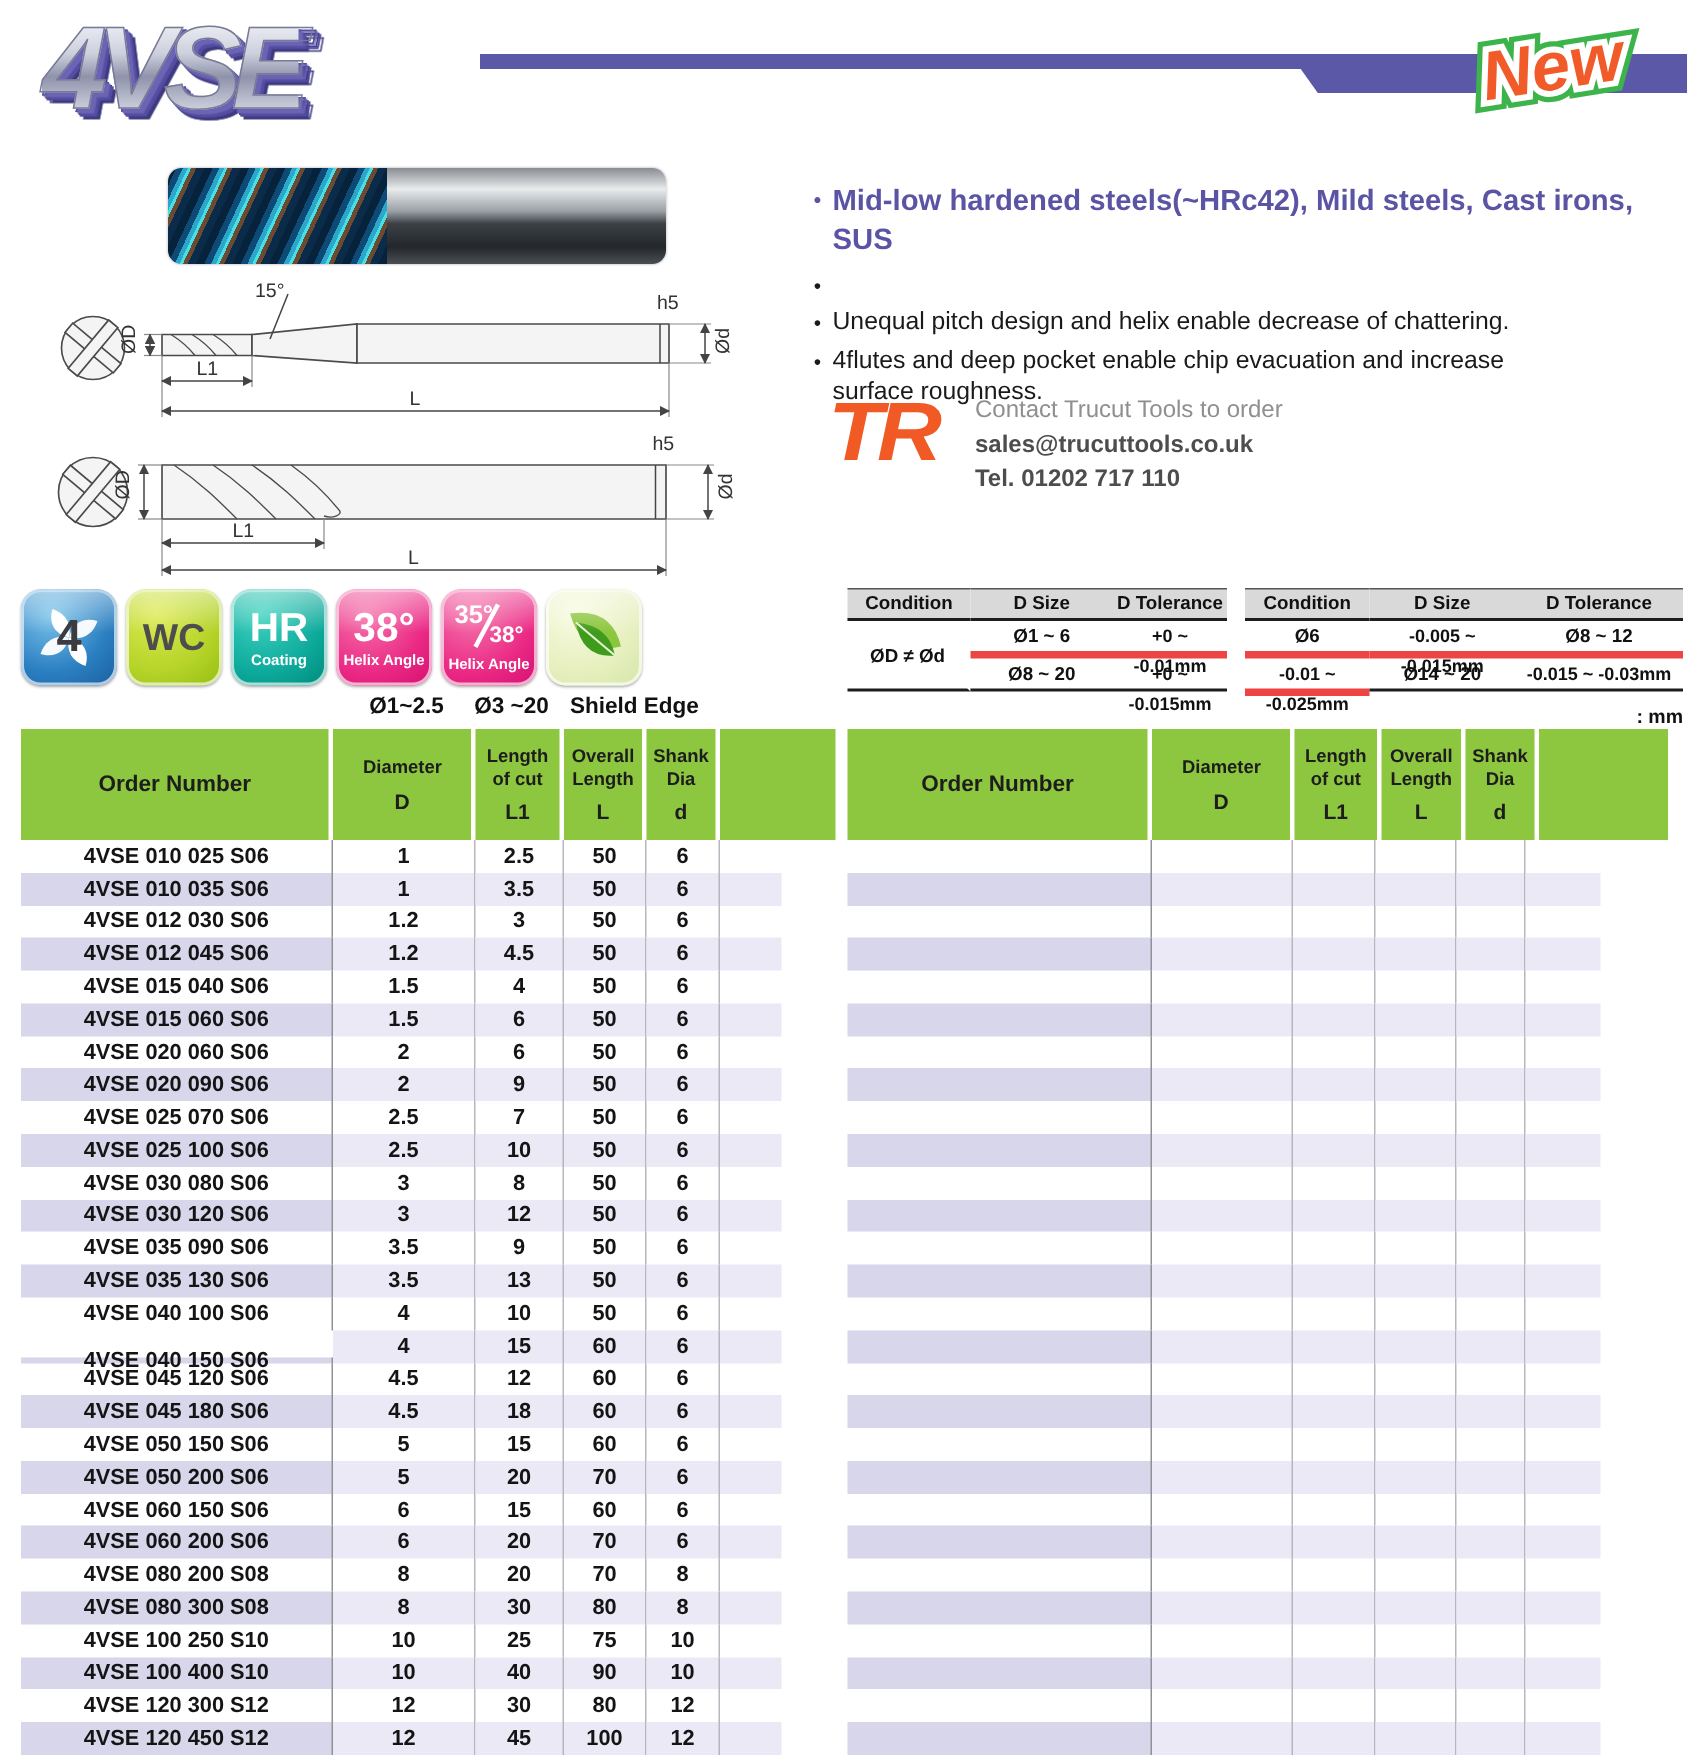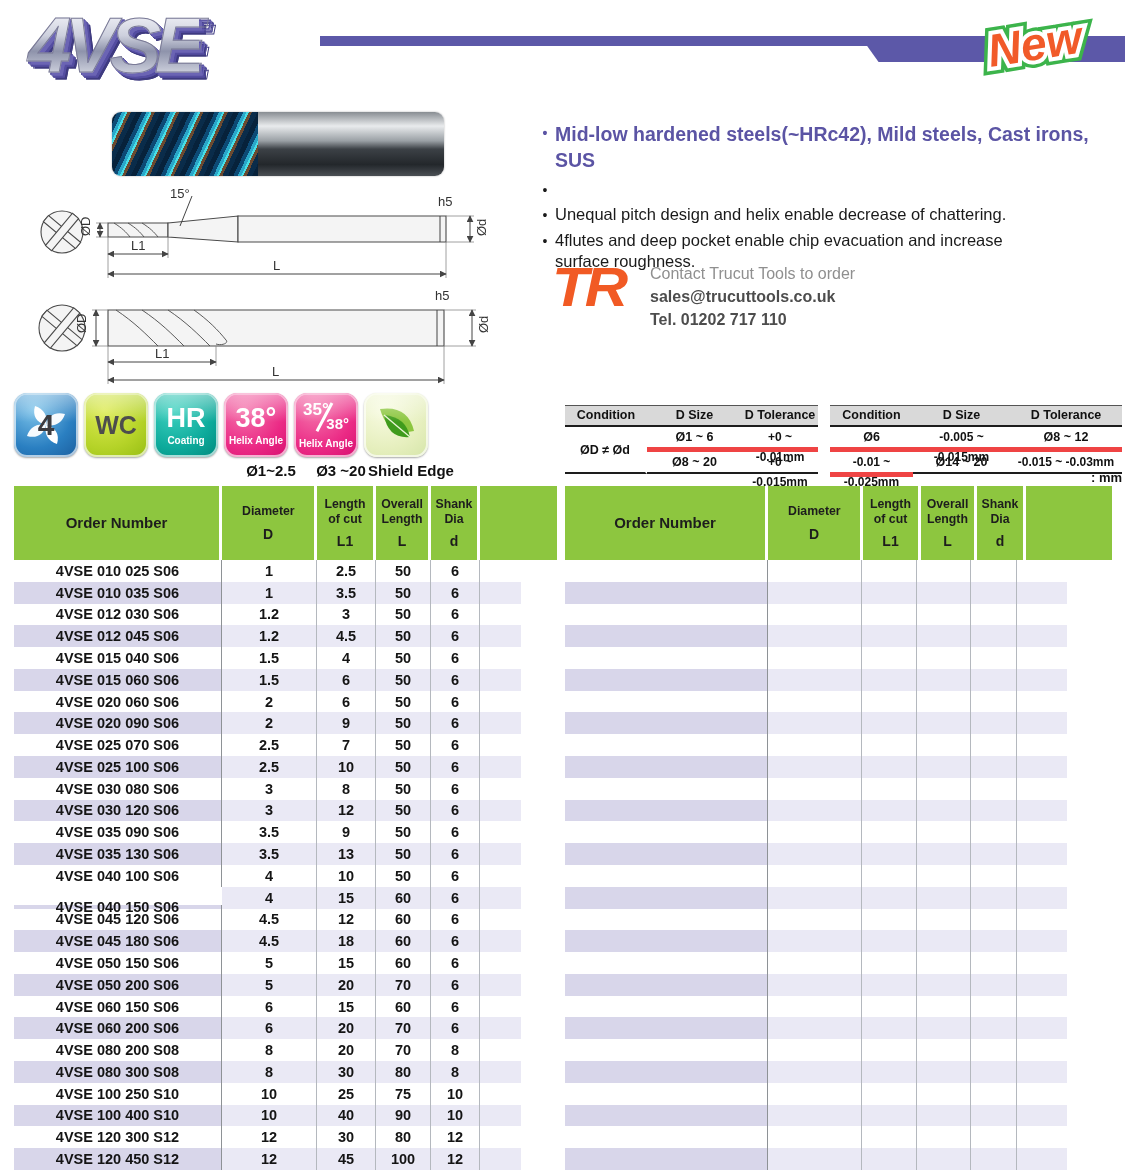--- a/index.html
+++ b/index.html
@@ -73,24 +73,24 @@
   .num4{position:absolute;left:0;top:0;width:100%;height:100%;display:flex;align-items:center;justify-content:center;
     font-size:30px;font-weight:800;color:#3c3c40;z-index:1;}
   .h35 .a{position:absolute;left:9px;top:7px;font-size:17px;font-weight:800;z-index:1;}
   .h35 .b{position:absolute;right:9px;top:22px;font-size:15px;font-weight:800;z-index:1;}
   .h35 .slash{position:absolute;left:29px;top:8px;width:2.5px;height:32px;background:#fff;transform:rotate(28deg);z-index:1;}
   .h35 .sub{position:absolute;bottom:8px;left:0;width:100%;text-align:center;}
   .badge-labels{position:absolute;top:462px;left:14px;width:440px;height:20px;font-size:15px;font-weight:700;color:#111;}
   .badge-labels span{position:absolute;white-space:nowrap;}
   .bl1{left:212px;width:90px;text-align:center;}
   .bl2{left:282px;width:90px;text-align:center;}
-  .bl3{left:350px;width:94px;text-align:center;}
+  .bl3{left:350px;width:94px;text-align:center;padding-left:12px;}
 
   
-  .cond{position:absolute;display:grid;font-size:12.5px;color:#111;margin-top:13px;}
+  .cond{position:absolute;display:grid;font-size:12.5px;color:#111;}
   .cond-left{left:565px;top:392px;grid-template-columns:82px 95px 76px;}
   .cond-right{left:830px;top:392px;grid-template-columns:83px 97px 112px;}
   .ct-h{background:#d9d9d9;font-weight:700;text-align:center;height:19px;line-height:19px;
     border-top:1px solid #555;border-bottom:2px solid #1d1d1d;}
   .ct-cond{display:flex;align-items:center;justify-content:center;font-weight:700;
     border-bottom:2px solid #1d1d1d;border-right:2px solid #fff;}
   .ct-cell{height:20px;line-height:20px;text-align:center;border-bottom:5px solid #ef4444;}
   .ct-cell.dsize{font-weight:700;}
   .ct-cell.tol{font-weight:600;font-size:12px;}
   .ct-cell.last{border-bottom:2px solid #1d1d1d;}

